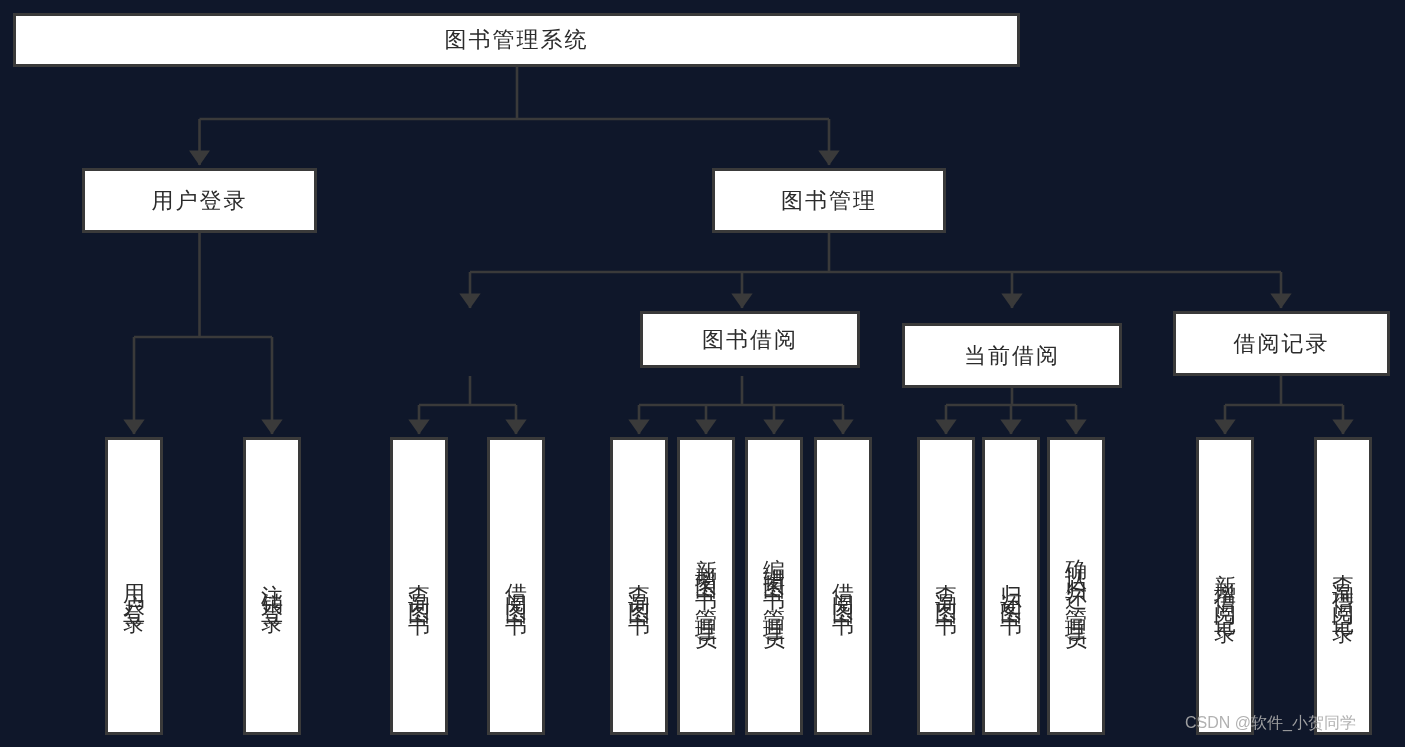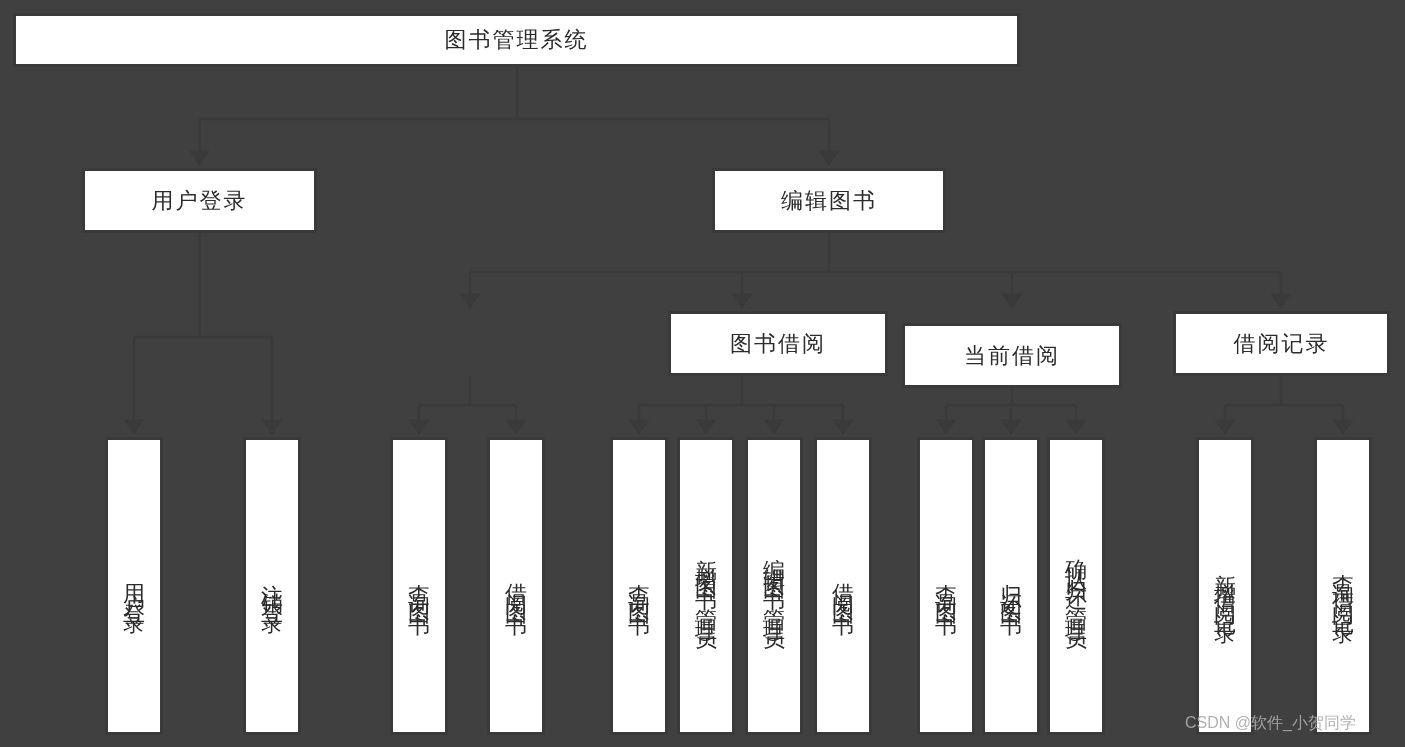--- a/index.html
+++ b/index.html
@@ -4,21 +4,21 @@
 <style>
   html, body {
     margin: 0;
     padding: 0;
     background: #ffffff;
   }
   #canvas {
     position: relative;
     width: 1405px;
     height: 747px;
-    background: #404040;
+    background: #0f172a;
     font-family: "Liberation Sans", "DejaVu Sans", sans-serif;
     overflow: hidden;
   }
   #connectors {
     position: absolute;
     left: 0;
     top: 0;
     width: 1405px;
     height: 747px;
     pointer-events: none;
@@ -109,23 +109,23 @@
     <path class="line" marker-end="url(#arw)" d="M946 405 V434"></path>
     <path class="line" marker-end="url(#arw)" d="M1011 405 V434"></path>
     <path class="line" marker-end="url(#arw)" d="M1076 405 V434"></path>
     <path class="line" marker-end="url(#arw)" d="M1225 405 V434"></path>
     <path class="line" marker-end="url(#arw)" d="M1343 405 V434"></path>
   </svg>
 
   <div class="box hbox" style="left:13px; top:13px; width:1007px; height:54px;">图书管理系统</div>
 
   <div class="box hbox" style="left:82px; top:168px; width:235px; height:65px;">用户登录</div>
-  <div class="box hbox" style="left:712px; top:168px; width:234px; height:65px;">编辑图书</div>
+  <div class="box hbox" style="left:712px; top:168px; width:234px; height:65px;">图书管理</div>
 
-  <div class="box hbox" style="left:668px; top:311px; width:220px; height:65px;">图书借阅</div>
+  <div class="box hbox" style="left:640px; top:311px; width:220px; height:57px;">图书借阅</div>
   <div class="box hbox" style="left:902px; top:323px; width:220px; height:65px;">当前借阅</div>
   <div class="box hbox" style="left:1173px; top:311px; width:217px; height:65px;">借阅记录</div>
 
   <div class="box vbox" style="left:105px; top:437px; width:58px; height:298px;">用户登录</div>
   <div class="box vbox" style="left:243px; top:437px; width:58px; height:298px;">注销登录</div>
 
   <div class="box vbox" style="left:390px; top:437px; width:58px; height:298px;">查询图书</div>
   <div class="box vbox" style="left:487px; top:437px; width:58px; height:298px;">借阅图书</div>
 
   <div class="box vbox" style="left:610px; top:437px; width:58px; height:298px;">查询图书</div>

